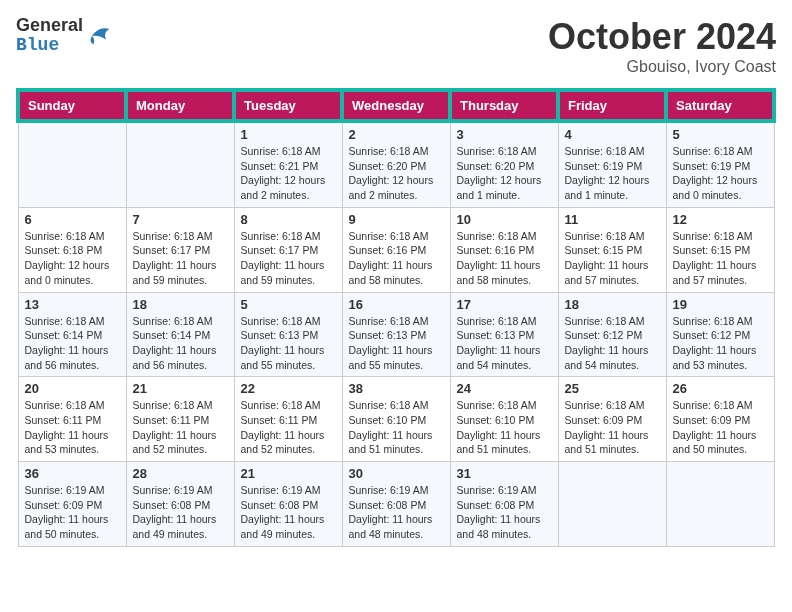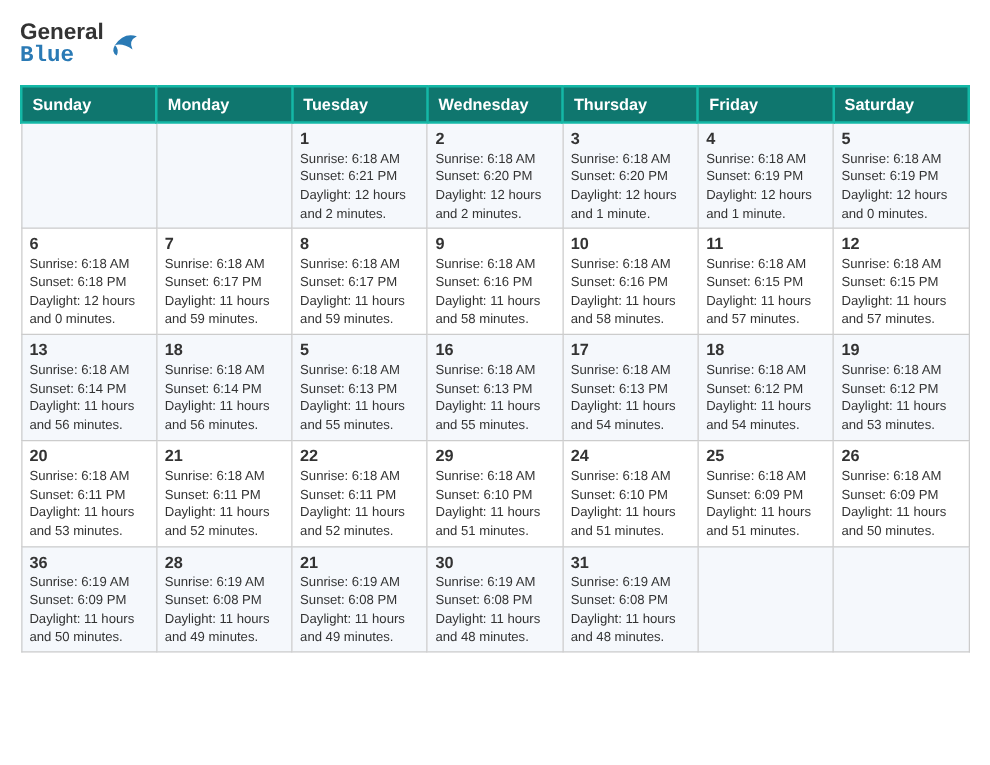--- a/index.html
+++ b/index.html
@@ -46,26 +46,26 @@
       font-size: 16px;
       color: #555;
       font-weight: normal;
     }
     .calendar {
       width: 100%;
       border-collapse: collapse;
       border: 1px solid #ccc;
     }
     .calendar thead tr th {
-      background-color: #0f766e;
+      background-color: #be185d;
       color: #fff;
       text-align: left;
       padding: 6px 8px;
       font-size: 13px;
-      border: 2px solid #14b8a6;
+      border: 4px solid #14b8a6;
     }
     .calendar tbody tr td {
       vertical-align: top;
       border: 1px solid #ccc;
       padding: 4px 6px;
       width: calc(100% / 7);
       min-height: 80px;
     }
     .calendar tbody tr:nth-child(odd) td {
       background-color: #f5f8fc;
@@ -96,20 +96,24 @@
   <div class="logo">
     <div class="logo-text">
       <span>General</span>
       <span>Blue</span>
     </div>
     <svg class="logo-bird" viewBox="0 0 40 40">
       <path d="M10,20 Q20,5 35,10 Q25,15 30,25 Q20,18 10,20Z" fill="#2a7ab5"></path>
       <path d="M10,20 Q5,28 12,32 Q15,25 10,20Z" fill="#2a7ab5"></path>
     </svg>
   </div>
+  <div class="title-block">
+    <h1>October 2024</h1>
+    <h2>Gbouiso, Ivory Coast</h2>
+  </div>
 </div>
 
 <table class="calendar">
   <thead>
     <tr>
     <th>Sunday</th>
         <th>Monday</th>
         <th>Tuesday</th>
         <th>Wednesday</th>
         <th>Thursday</th>
@@ -253,21 +257,21 @@
 Sunset: 6:11 PM
 Daylight: 11 hours and 52 minutes.</div>
         </td>
         <td>
           <span class="day-number">22</span>
           <div class="day-info" style="white-space: pre-line;">Sunrise: 6:18 AM
 Sunset: 6:11 PM
 Daylight: 11 hours and 52 minutes.</div>
         </td>
         <td>
-          <span class="day-number">29</span>
+          <span class="day-number">38</span>
           <div class="day-info" style="white-space: pre-line;">Sunrise: 6:18 AM
 Sunset: 6:10 PM
 Daylight: 11 hours and 51 minutes.</div>
         </td>
         <td>
           <span class="day-number">24</span>
           <div class="day-info" style="white-space: pre-line;">Sunrise: 6:18 AM
 Sunset: 6:10 PM
 Daylight: 11 hours and 51 minutes.</div>
         </td>

